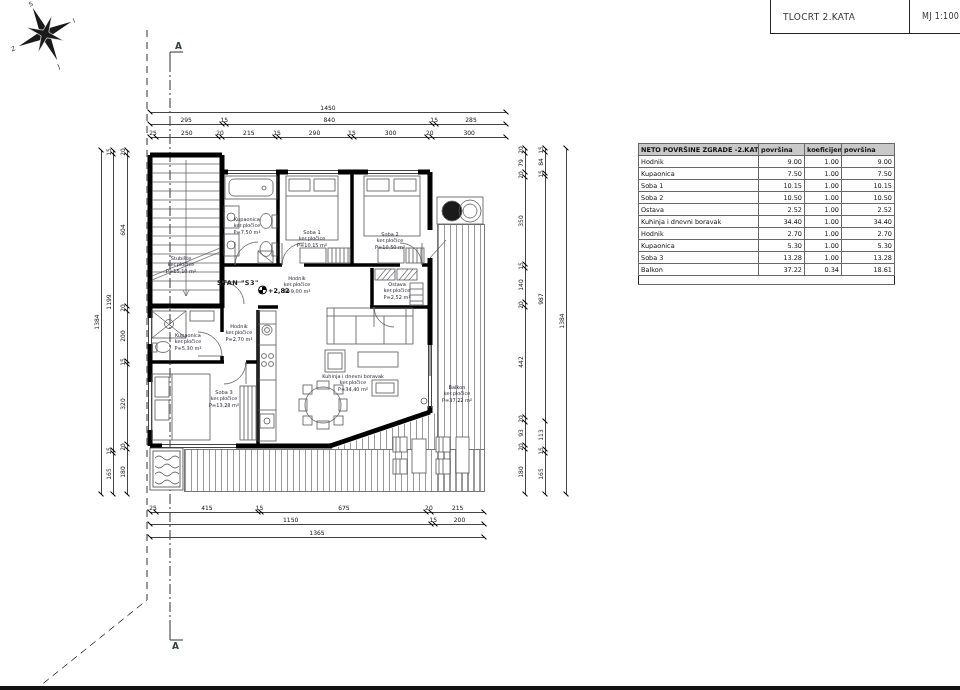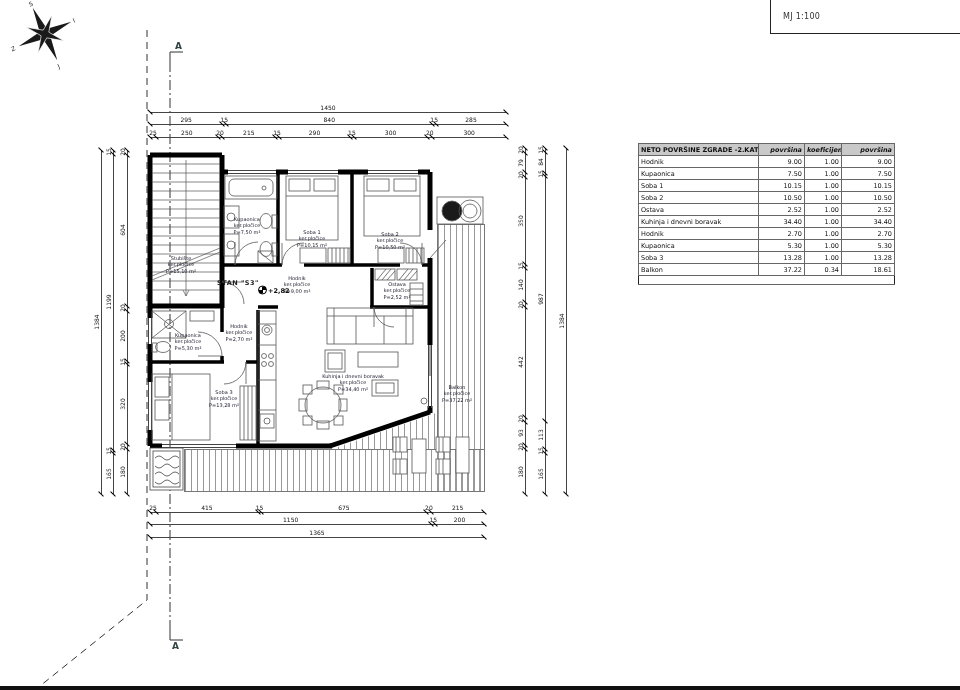--- a/index.html
+++ b/index.html
@@ -10,21 +10,21 @@
   #title-block{left:770px;top:0;width:190px;height:33px;border-left:1.5px solid #222;border-bottom:1.5px solid #222;display:flex;}
   #title-block .cell{display:flex;align-items:center;padding-left:12px;font-size:9px;color:#333;letter-spacing:.3px;}
   #title-block .c1{width:126px;border-right:1.5px solid #222;height:100%;}
   #title-block .c2{flex:1;font-size:8px;}
   
   #area-table{left:638px;top:143px;width:256px;border-collapse:collapse;table-layout:fixed;
               font-size:6.5px;color:#111;border:1.5px solid #222;}
   #area-table td{border:0.5px solid #666;padding:0 2px;height:11px;overflow:hidden;white-space:nowrap;}
   #area-table .hdr{background:#c9c9c9;font-weight:bold;}
   #area-table .num{text-align:right;}
-  #area-table .ctr{text-align:right;font-style:italic;}
+  #area-table .ctr{text-align:left;}
   #area-table .tot{background:#c9c9c9;font-weight:bold;text-align:right;}
   #area-table .gap td{border-left:1.5px solid #222;border-right:1.5px solid #222;border-top:0.5px solid #666;height:8px;background:#fff;}
   
   .deck{position:absolute;border:1px solid #777;background:repeating-linear-gradient(90deg,#999 0 1px,transparent 1px 6px);}
   .room-label{position:absolute;transform:translate(-50%,-50%);text-align:center;font-size:5px;line-height:1.25;color:#223;white-space:nowrap;}
   .room-label span{display:block;}
   .dline{position:absolute;background:#444;}
   .dtick{position:absolute;width:7px;height:1px;background:#000;transform:translate(-50%,-50%) rotate(45deg);}
   .dlabel{position:absolute;font-size:6px;color:#111;white-space:nowrap;}
   .dlabel.h{transform:translate(-50%,-100%);}
@@ -434,20 +434,21 @@
       <div class="dlabel v" style="left: 540px; top: 435.299px;">113</div>
       <div class="dlabel v" style="left: 540px; top: 451.184px;">15</div>
       <div class="dlabel v" style="left: 540px; top: 473.523px;">165</div>
       <div class="dline" style="left: 566px; top: 148px; height: 346px; width: 1px;"></div>
       <div class="dtick" style="left: 566px; top: 148px;"></div>
       <div class="dtick" style="left: 566px; top: 494px;"></div>
       <div class="dlabel v" style="left: 561px; top: 321px;">1384</div>
     </div>
 
   <div class="abs" id="title-block">
+    <div class="cell c1">TLOCRT 2.KATA</div>
     <div class="cell c2">MJ 1:100</div>
   </div>
 
   <table class="abs" id="area-table">
     <colgroup>
         <col style="width:120px">
         <col style="width:46px">
         <col style="width:37px">
         <col style="width:53px">
       </colgroup>

